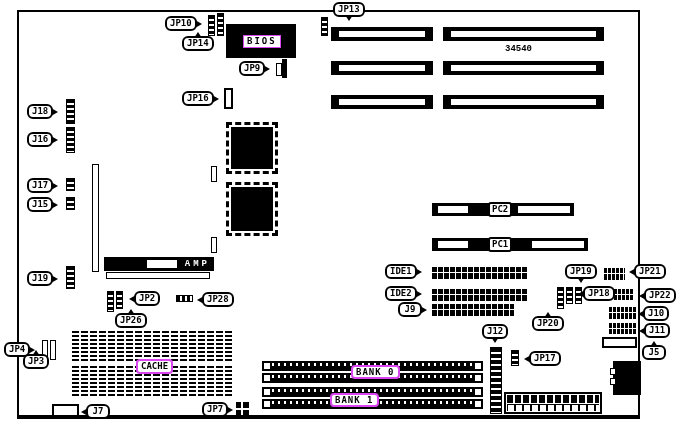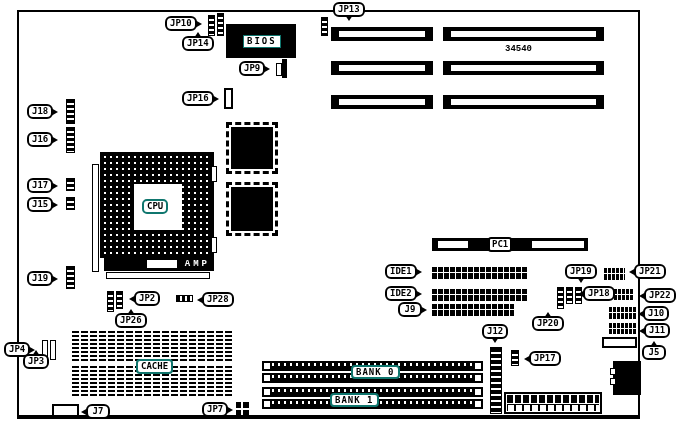--- a/index.html
+++ b/index.html
@@ -45,21 +45,21 @@
        repeating-linear-gradient(90deg,transparent 0 5px,#fff 5px 6px),
        linear-gradient(to bottom,transparent 5px,#fff 5px,#fff 6px,transparent 6px);}
   .cache-row{background-image:
        repeating-linear-gradient(90deg,transparent 0 7px,#fff 7px 9px),
        repeating-linear-gradient(180deg,#000 0 2px,#fff 2px 4px);}
   .simm{background:#000;}
   .simm .ticks{left:10px;right:10px;top:2px;height:3px;
        background:repeating-linear-gradient(90deg,#fff 0 2px,transparent 2px 6px);}
   .simm .clip{width:6px;height:6px;top:2px;background:#fff;}
   .boxlbl{display:flex;align-items:center;justify-content:center;background:#fff;
-       border:2px solid #0f766e;border-radius:4px;font-size:9px;font-weight:bold;
+       border:2px solid #d946ef;border-radius:4px;font-size:9px;font-weight:bold;
        line-height:1;white-space:nowrap;z-index:5;padding:0 3px;}
   .cross{background-color:#000;background-image:
        linear-gradient(90deg,transparent 5px,#fff 5px,#fff 7px,transparent 7px),
        linear-gradient(0deg,transparent 5px,#fff 5px,#fff 7px,transparent 7px);}
   .vconn{border:1px solid #000;background:repeating-linear-gradient(to bottom,#000 0 4px,#fff 4px 6px);}
   .ptext{font-size:9px;font-weight:bold;line-height:1;background:transparent;font-family:Liberation Mono, monospace;}
 </style>
 </head>
 <body>
 
@@ -68,20 +68,23 @@
   <div class="board"></div>
 
   <div class="isa" style="left:331px;top:27px;width:102px;height:14px"></div>
   <div class="isa" style="left:443px;top:27px;width:161px;height:14px"></div>
   <div class="isa" style="left:331px;top:61px;width:102px;height:14px"></div>
   <div class="isa" style="left:443px;top:61px;width:161px;height:14px"></div>
   <div class="isa" style="left:331px;top:95px;width:102px;height:14px"></div>
   <div class="isa" style="left:443px;top:95px;width:161px;height:14px"></div>
   <div class="ptext" style="left:505px;top:45px">34540</div>
 
+  <div class="pci" style="left:432px;top:203px;width:142px;height:13px">
+    <div class="pcilbl">PC2</div>
+  </div>
   <div class="pci" style="left:432px;top:238px;width:156px;height:13px">
     <div class="pcilbl">PC1</div>
   </div>
 
   <div style="left:226px;top:24px;width:70px;height:34px;background:#000">
     <div class="boxlbl" style="position:absolute;left:17px;top:11px;height:13px;letter-spacing:2px;border-width:1px;border-radius:0">BIOS</div>
   </div>
 
   <div class="lbl t-r" style="left:165px;top:16px">JP10</div>
   <div class="jmp" style="left:208px;top:15px;width:7px;height:21px"></div>
@@ -107,25 +110,20 @@
   <div class="lbl t-r" style="left:27px;top:178px">J17</div>
   <div class="jmp" style="left:66px;top:178px;width:9px;height:13px"></div>
 
   <div class="lbl t-r" style="left:27px;top:197px">J15</div>
   <div class="jmp" style="left:66px;top:197px;width:9px;height:13px"></div>
 
   <div class="lbl t-r" style="left:27px;top:271px">J19</div>
   <div class="jmp" style="left:66px;top:266px;width:9px;height:23px"></div>
 
   <div class="whitebar" style="left:92px;top:164px;width:7px;height:108px;border-width:1px"></div>
-  <div class="socket" style="left:100px;top:152px;width:114px;height:106px">
-    <div style="position:absolute;left:32px;top:30px;width:48px;height:46px;background:#fff">
-      <div class="boxlbl" style="position:absolute;left:8px;top:15px;height:15px;border-radius:5px">CPU</div>
-    </div>
-  </div>
   <div class="whitebar" style="left:211px;top:166px;width:6px;height:16px;border-width:1px"></div>
   <div class="whitebar" style="left:211px;top:237px;width:6px;height:16px;border-width:1px"></div>
 
   <div style="left:104px;top:257px;width:110px;height:14px;background:#000">
     <div style="position:absolute;left:43px;top:3px;width:30px;height:8px;background:#fff"></div>
     <div class="ptext" style="right:4px;top:3px;color:#fff;letter-spacing:3px">AMP</div>
   </div>
   <div class="whitebar" style="left:106px;top:272px;width:104px;height:7px;border-width:1px"></div>
 
   <div class="qfp" style="left:226px;top:122px;width:52px;height:52px"></div>

